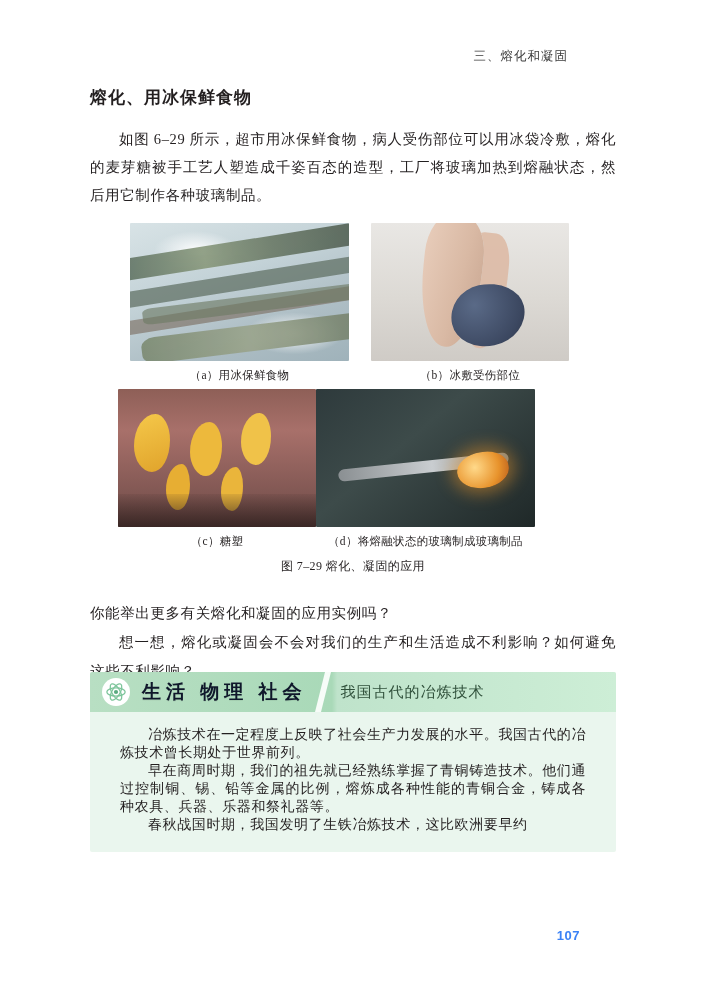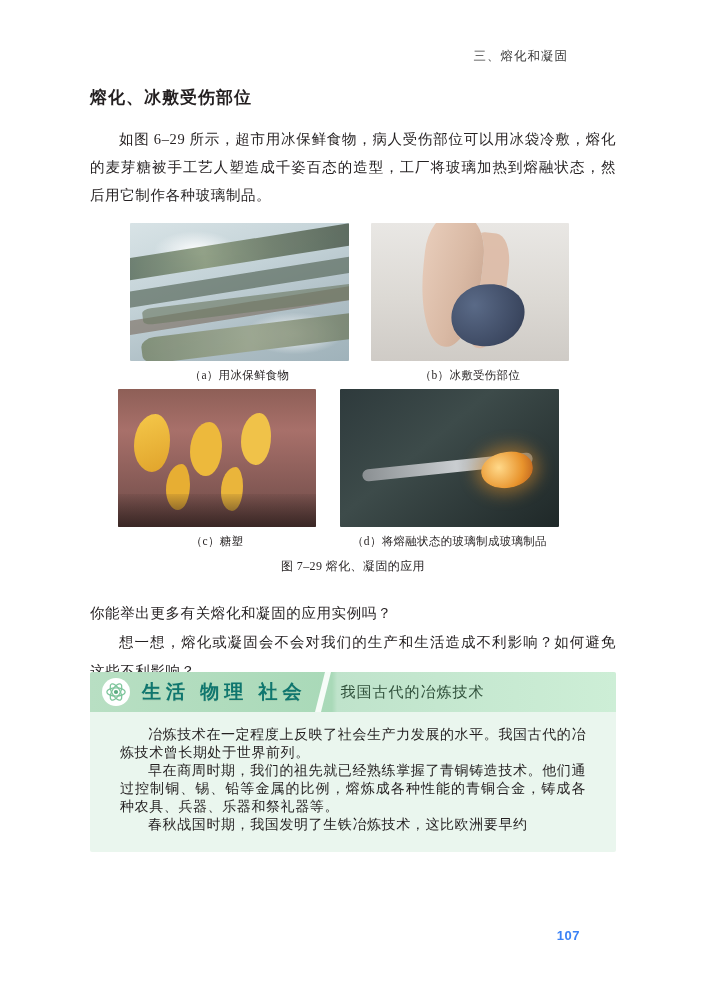--- a/index.html
+++ b/index.html
@@ -289,21 +289,21 @@
     display: flex;
     align-items: center;
     justify-content: center;
     flex: none;
   }
   .tag-title {
     margin-left: 12px;
     font-family: "Liberation Sans", "DejaVu Sans", sans-serif;
     font-size: 19px;
     font-weight: bold;
-    color: #0f766e;
+    color: #0f172a;
     letter-spacing: 5px;
     text-shadow: 0 1px 0 rgba(0,0,0,0.06);
     white-space: nowrap;
   }
   .slash {
     margin-left: 8px;
     width: 16px;
     height: 40px;
     flex: none;
   }
@@ -342,21 +342,21 @@
 </style>
 </head>
 <body>
 
 <div class="page">
 
   <div class="running-head">三、熔化和凝固</div>
 
   <div class="content">
 
-    <h2 class="section-title">熔化、冰敷受伤部位</h2>
+    <h2 class="section-title">熔化、用冰保鲜食物</h2>
 
     <p class="body-text">如图 6–29 所示，超市用冰保鲜食物，病人受伤部位可以用冰袋冷敷，熔化的麦芽糖被手工艺人塑造成千姿百态的造型，工厂将玻璃加热到熔融状态，然后用它制作各种玻璃制品。</p>
 
     <div class="figure-block">
 
       <div class="fig-row row1">
         <div class="fig-cell">
           <div class="photo photo-fish"></div>
           <div class="fig-caption">（a）用冰保鲜食物</div>
         </div>
@@ -364,21 +364,21 @@
           <div class="photo photo-icepack"></div>
           <div class="fig-caption">（b）冰敷受伤部位</div>
         </div>
       </div>
 
       <div class="fig-row row2">
         <div class="fig-cell">
           <div class="photo photo-sugar"></div>
           <div class="fig-caption">（c）糖塑</div>
         </div>
-        <div class="fig-cell" style="margin-left:24px;">
+        <div class="fig-cell" style="">
           <div class="photo photo-glass"></div>
           <div class="fig-caption">（d）将熔融状态的玻璃制成玻璃制品</div>
         </div>
       </div>
 
       <div class="fig-number">图 7–29 熔化、凝固的应用</div>
     </div>
 
     <div class="after-fig">
       <p class="q-first">你能举出更多有关熔化和凝固的应用实例吗？</p>

